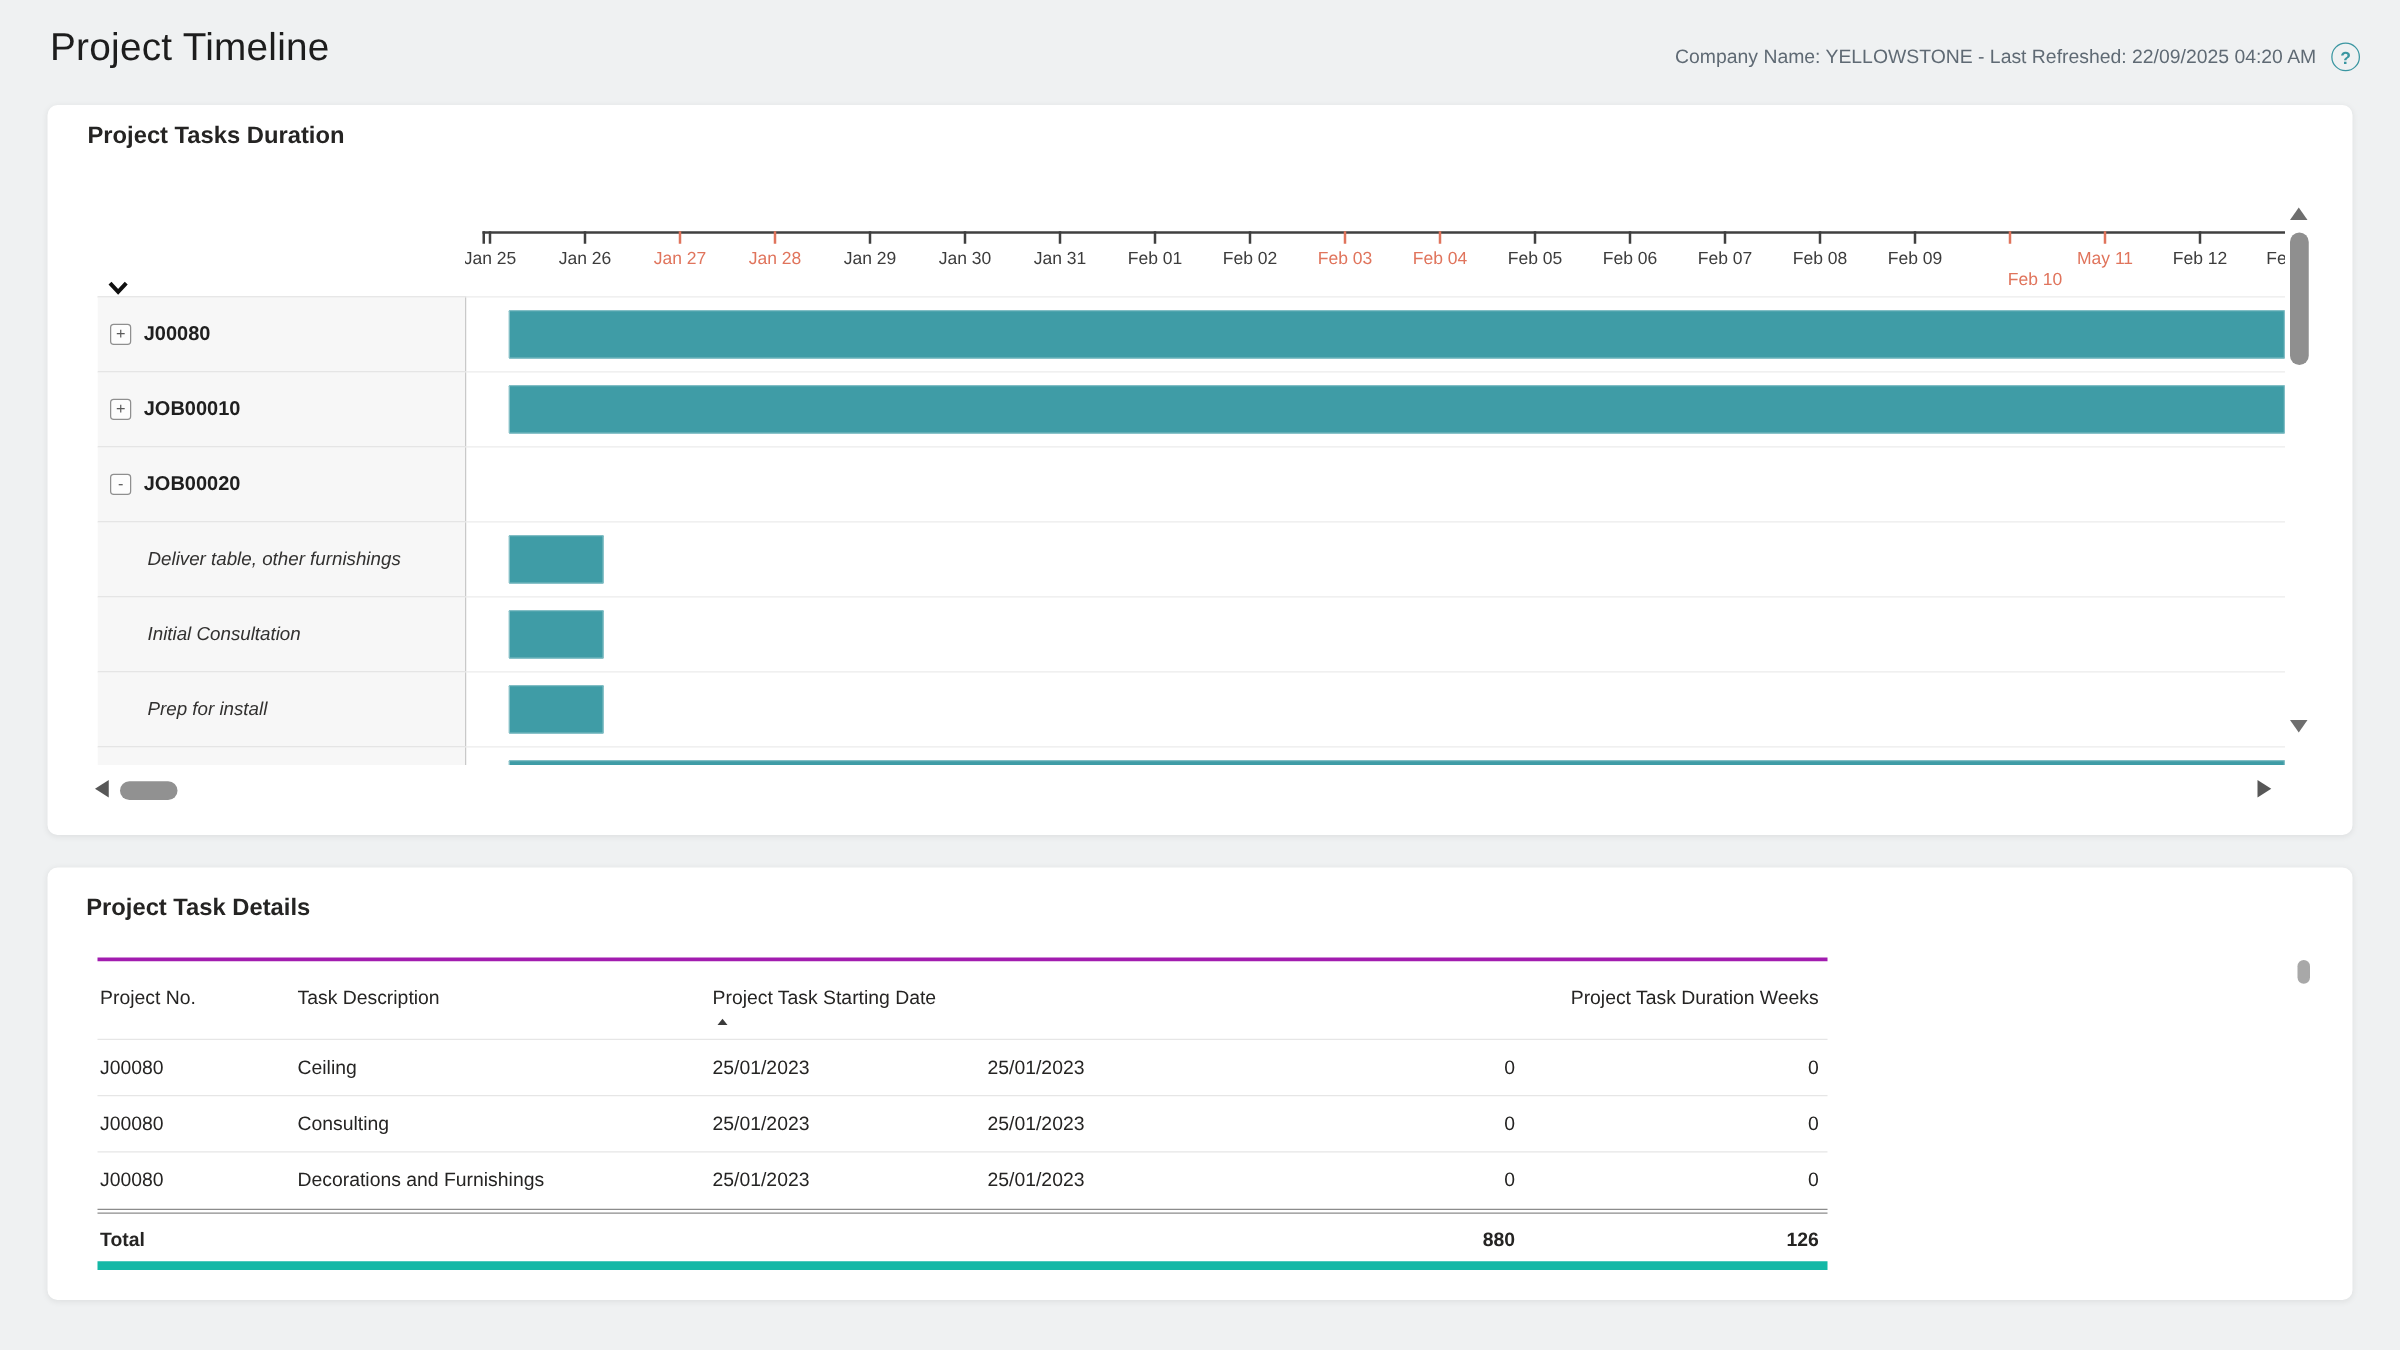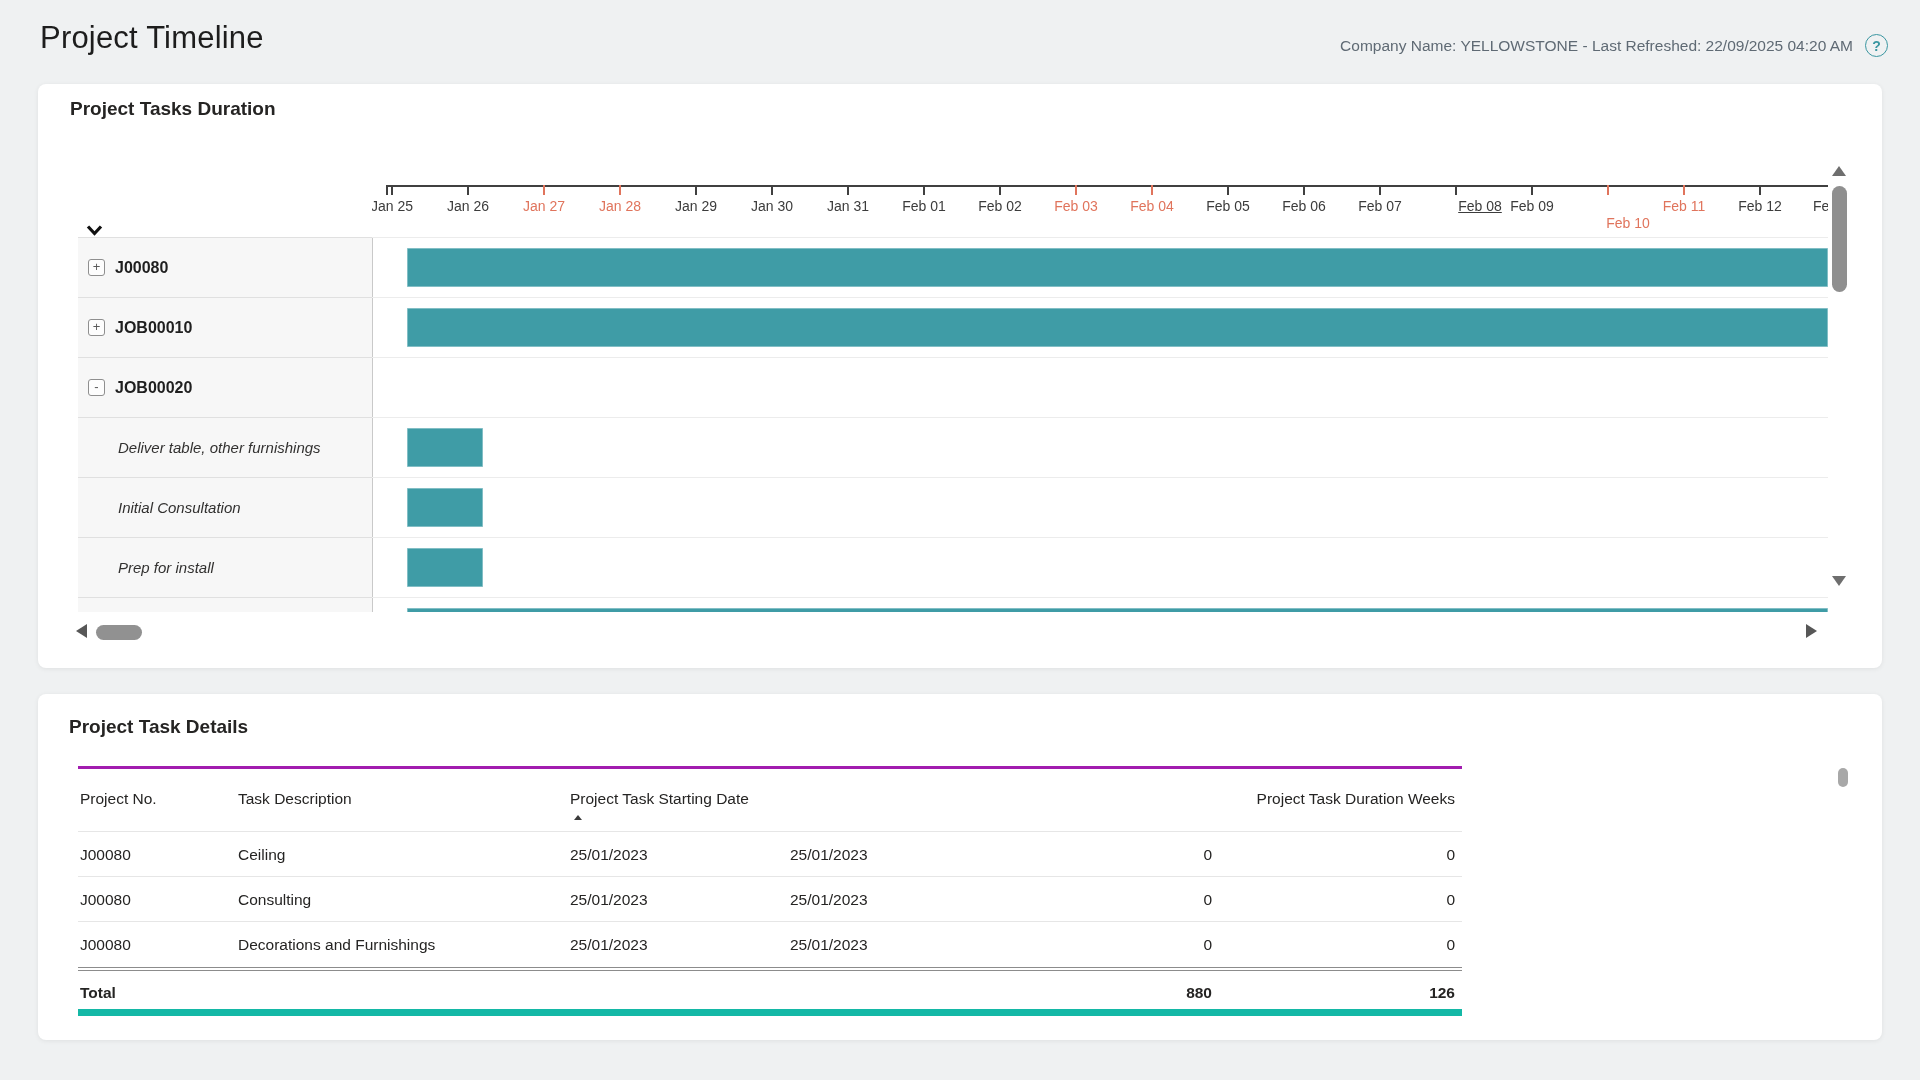--- a/index.html
+++ b/index.html
@@ -160,24 +160,24 @@
           <div class="axis-label" style="left: 324px;">Jan 29</div>
           <div class="axis-label" style="left: 400px;">Jan 30</div>
           <div class="axis-label" style="left: 476px;">Jan 31</div>
           <div class="axis-label" style="left: 552px;">Feb 01</div>
           <div class="axis-label" style="left: 628px;">Feb 02</div>
           <div class="axis-label weekend" style="left: 704px;">Feb 03</div>
           <div class="axis-label weekend" style="left: 780px;">Feb 04</div>
           <div class="axis-label" style="left: 856px;">Feb 05</div>
           <div class="axis-label" style="left: 932px;">Feb 06</div>
           <div class="axis-label" style="left: 1008px;">Feb 07</div>
-          <div class="axis-label" style="left: 1108px; text-decoration: underline;">Feb 08</div>
+          <div class="axis-label" style="left: 1084px;">Feb 08</div>
           <div class="axis-label" style="left: 1160px;">Feb 09</div>
           <div class="axis-label weekend" style="left: 1256px; margin-top: 17px;">Feb 10</div>
-          <div class="axis-label weekend" style="left: 1312px;">Feb 11</div>
+          <div class="axis-label weekend" style="left: 1312px;">May 11</div>
           <div class="axis-label" style="left: 1388px;">Feb 12</div>
           <div class="axis-label partial" style="left: 1441px;">Fe</div>
         </div>
       <div class="gantt-body">
           <div class="c-row">
             <div class="bar" style="left: 35px; width: 1421px; background: rgb(63, 156, 166);"></div>
           </div>
           <div class="c-row">
             <div class="bar" style="left: 35px; width: 1421px; background: rgb(63, 156, 166);"></div>
           </div>

